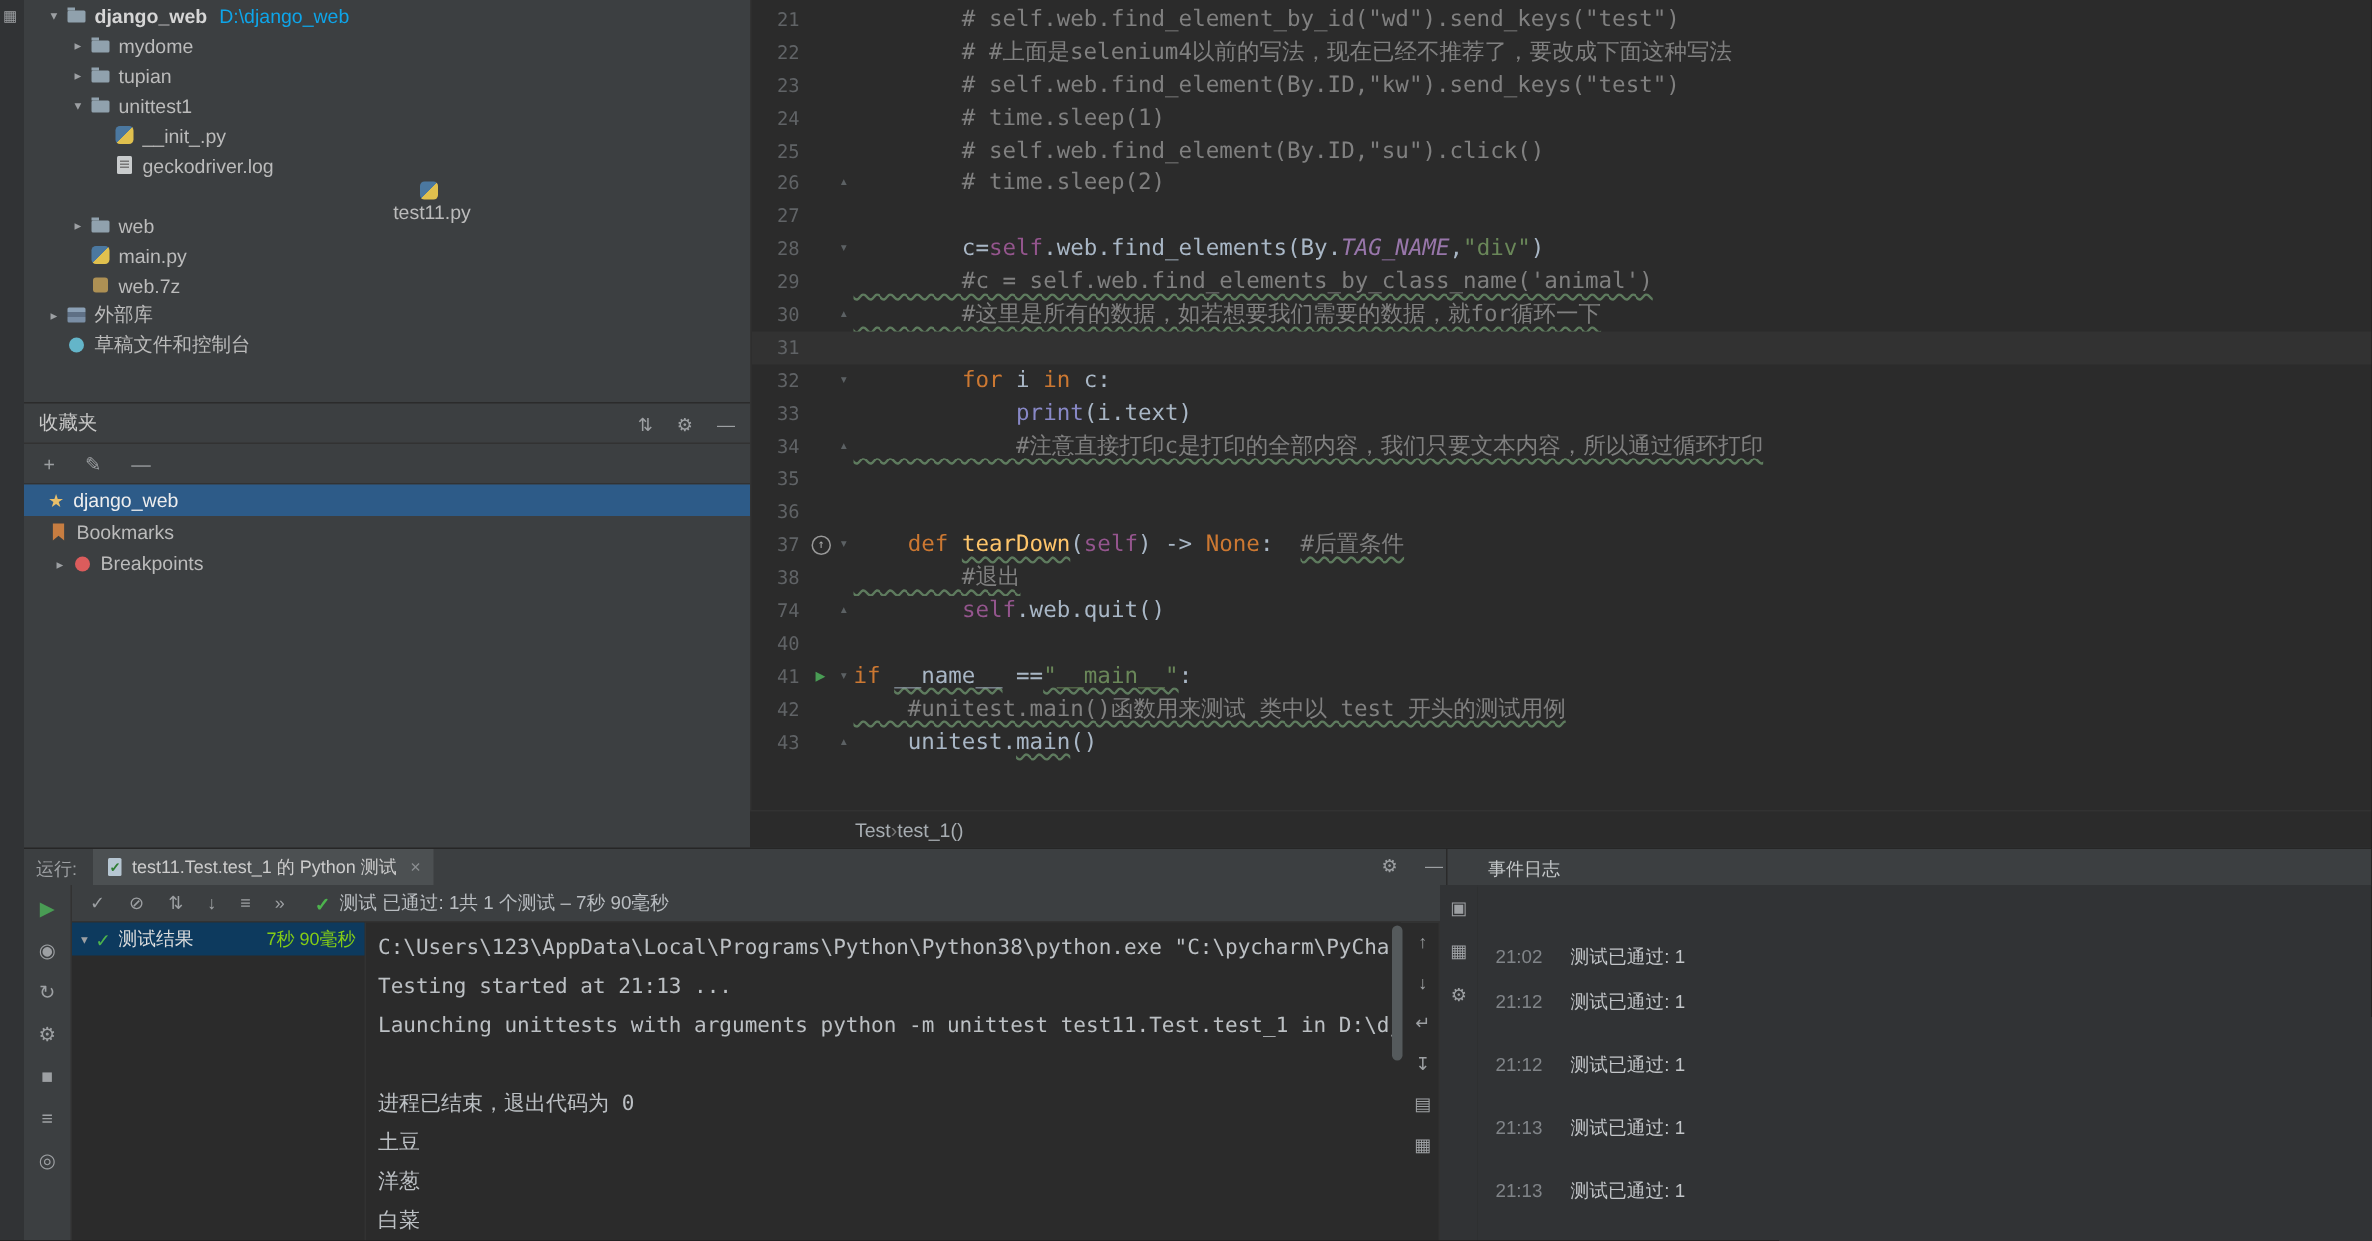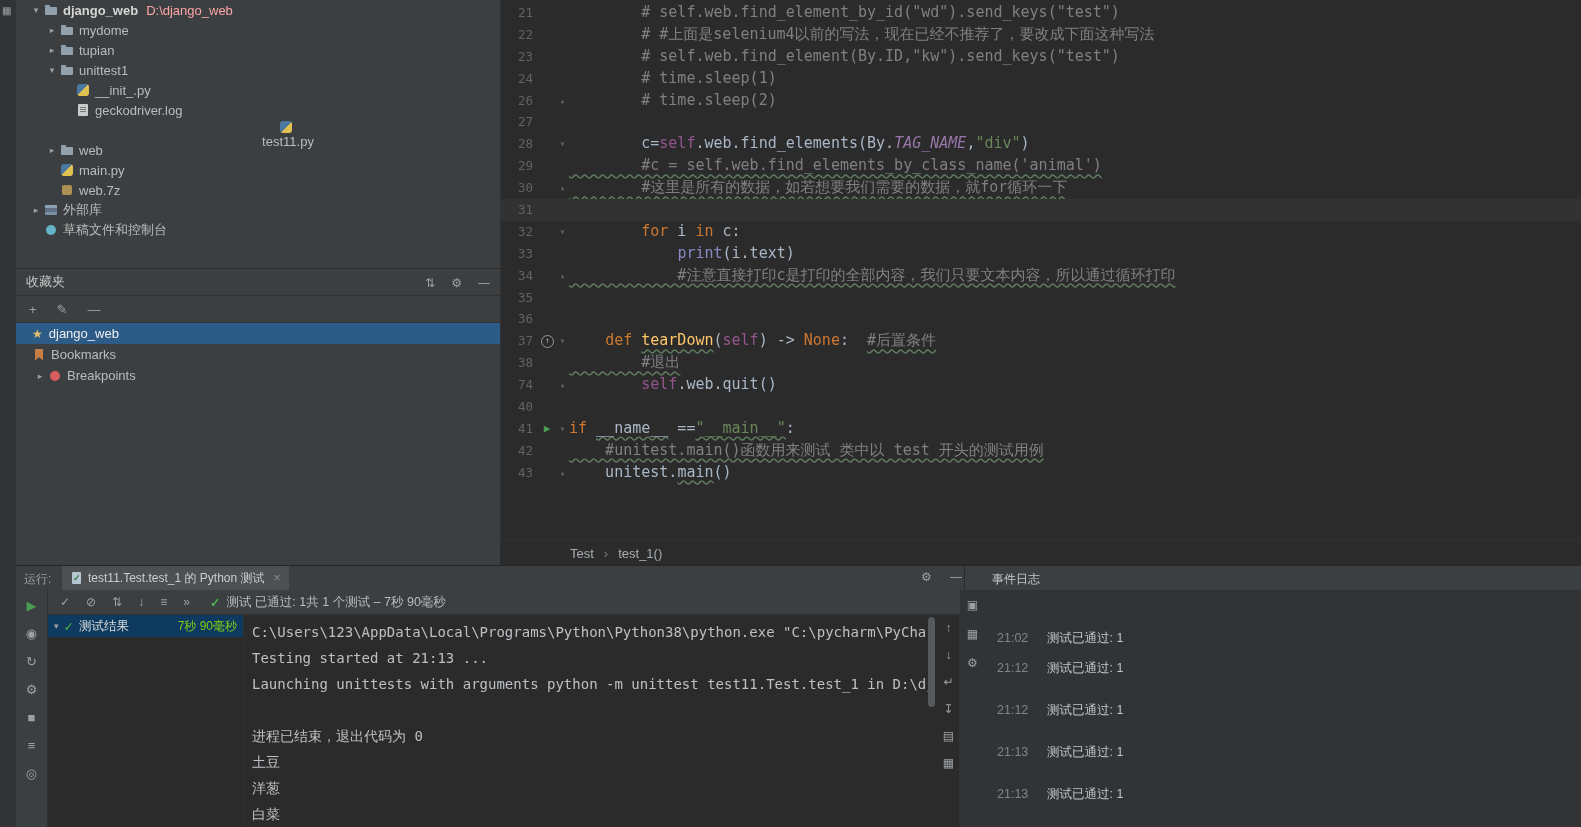--- a/index.html
+++ b/index.html
@@ -9,21 +9,21 @@
   
   .stripe{position:absolute;left:0;top:0;width:16px;height:827px;background:#313335;border-right:1px solid #262626;}
   .stripe-icon{position:absolute;top:5px;left:2px;font-size:10px;color:#9da0a3;cursor:default;}
   .stripe-label{position:absolute;bottom:8px;left:1px;writing-mode:vertical-rl;font-size:11px;color:#c0c0c0;}
 
   
   .project{position:absolute;left:16px;top:0;width:484px;height:268px;background:#3c3f41;overflow:hidden;}
   .trow{display:flex;align-items:center;height:20px;white-space:nowrap;color:#bbbbbb;}
   .chev{width:16px;flex:none;font-size:9px;color:#9da0a3;text-align:center;}
   .bold{font-weight:bold;color:#d6d6d6;}
-  .path{color:#fca5a5;margin-left:8px;}
+  .path{color:#0ea5e9;margin-left:8px;}
 
   .ic{width:14px;height:14px;flex:none;margin-right:5px;position:relative;display:inline-block;}
   .ic-folder::before{content:"";position:absolute;left:1px;top:4px;width:12px;height:8px;background:#90a1ad;border-radius:1px;}
   .ic-folder::after{content:"";position:absolute;left:1px;top:2px;width:5px;height:2px;background:#90a1ad;}
   .ic-py::before{content:"";position:absolute;left:1px;top:1px;width:12px;height:12px;border-radius:3px;
      background:linear-gradient(135deg,#4b78a0 50%,#e0c04e 50%);}
   .ic-log::before{content:"";position:absolute;left:2px;top:1px;width:10px;height:12px;background:#c9cccd;border-radius:1px;}
   .ic-log::after{content:"";position:absolute;left:4px;top:4px;width:6px;height:1px;background:#777;box-shadow:0 2px 0 #777,0 4px 0 #777;}
   .ic-zip::before{content:"";position:absolute;left:2px;top:2px;width:10px;height:10px;background:#ad9054;border-radius:2px;}
   .ic-lib::before{content:"";position:absolute;left:1px;top:2px;width:12px;height:10px;border-radius:1px;
@@ -53,21 +53,21 @@
   .omk{position:absolute;left:40px;top:5px;width:11px;height:11px;border:1px solid #999;border-radius:50%;
        color:#aaa;font-size:8px;line-height:10px;text-align:center;}
   .g2{position:absolute;left:55px;top:0;width:13px;text-align:center;color:#5c6164;font-size:10px;}
   .ecode{position:absolute;left:68px;top:0;}
   .tok.p{color:#a9b7c6;} .tok.k{color:#cc7832;} .tok.s{color:#6a8759;} .tok.c{color:#808080;}
   .tok.sf{color:#94558d;} .tok.fn{color:#ffc66b;} .tok.bi{color:#8888c6;} .tok.ct{color:#9876aa;font-style:italic;}
   .tok.u{text-decoration:underline;text-decoration-style:wavy;text-decoration-color:#5e7b5e;text-underline-offset:3px;}
 
   
   .crumbs{position:absolute;left:500px;top:540px;width:1081px;height:25px;background:#2b2b2b;border-top:1px solid #323232;
-          display:flex;align-items:center;padding-left:70px;color:#a7adb2;gap:10px;box-sizing:border-box;}
+          display:flex;align-items:center;padding-left:70px;color:#a7adb2;box-sizing:border-box;}
   .csep{color:#777;}
 
   
   .runheader{position:absolute;left:16px;top:565px;width:1565px;height:24px;background:#3c3f41;
              border-top:1px solid #262626;border-bottom:1px solid #323232;font-size:12px;}
   .runlabel{position:absolute;left:8px;top:5px;color:#9da0a3;}
   .runtab{position:absolute;left:46px;top:0;height:24px;display:flex;align-items:center;gap:5px;padding:0 8px;background:#4c5052;color:#cccccc;}
   .tabx{color:#8a8d90;margin-left:4px;}
   .hicon{position:absolute;top:4px;color:#9da0a3;font-size:12px;}
   .hdivider{position:absolute;left:948px;top:0;width:1px;height:24px;background:#2a2a2a;}
@@ -201,20 +201,21 @@
       </div>
     </div>
   </section>
 
   <section class="editor">
     <div id="code">
         <div class="eline"><span class="lnum">21</span><span class="ecode"><span class="tok c">        # self.web.find_element_by_id("wd").send_keys("test")</span></span></div>
         <div class="eline"><span class="lnum">22</span><span class="ecode"><span class="tok c">        # #上面是selenium4以前的写法，现在已经不推荐了，要改成下面这种写法</span></span></div>
         <div class="eline"><span class="lnum">23</span><span class="ecode"><span class="tok c">        # self.web.find_element(By.ID,"kw").send_keys("test")</span></span></div>
         <div class="eline"><span class="lnum">24</span><span class="ecode"><span class="tok c">        # time.sleep(1)</span></span></div>
+        <div class="eline"><span class="lnum">25</span><span class="ecode"><span class="tok c">        # self.web.find_element(By.ID,"su").click()</span></span></div>
         <div class="eline"><span class="lnum">26</span><span class="g2">▴</span><span class="ecode"><span class="tok c">        # time.sleep(2)</span></span></div>
         <div class="eline"><span class="lnum">27</span><span class="ecode"></span></div>
         <div class="eline"><span class="lnum">28</span><span class="g2">▾</span><span class="ecode"><span class="tok p">        c=</span><span class="tok sf">self</span><span class="tok p">.web.find_elements(By.</span><span class="tok ct">TAG_NAME</span><span class="tok p">,</span><span class="tok s">"div"</span><span class="tok p">)</span></span></div>
         <div class="eline"><span class="lnum">29</span><span class="ecode"><span class="tok c u">        #c = self.web.find_elements_by_class_name('animal')</span></span></div>
         <div class="eline"><span class="lnum">30</span><span class="g2">▴</span><span class="ecode"><span class="tok c u">        #这里是所有的数据，如若想要我们需要的数据，就for循环一下</span></span></div>
         <div class="eline caret"><span class="lnum">31</span><span class="ecode"></span></div>
         <div class="eline"><span class="lnum">32</span><span class="g2">▾</span><span class="ecode"><span class="tok p">        </span><span class="tok k">for</span><span class="tok p"> i </span><span class="tok k">in</span><span class="tok p"> c:</span></span></div>
         <div class="eline"><span class="lnum">33</span><span class="ecode"><span class="tok p">            </span><span class="tok bi">print</span><span class="tok p">(i.text)</span></span></div>
         <div class="eline"><span class="lnum">34</span><span class="g2">▴</span><span class="ecode"><span class="tok c u">            #注意直接打印c是打印的全部内容，我们只要文本内容，所以通过循环打印</span></span></div>
         <div class="eline"><span class="lnum">35</span><span class="ecode"></span></div>

